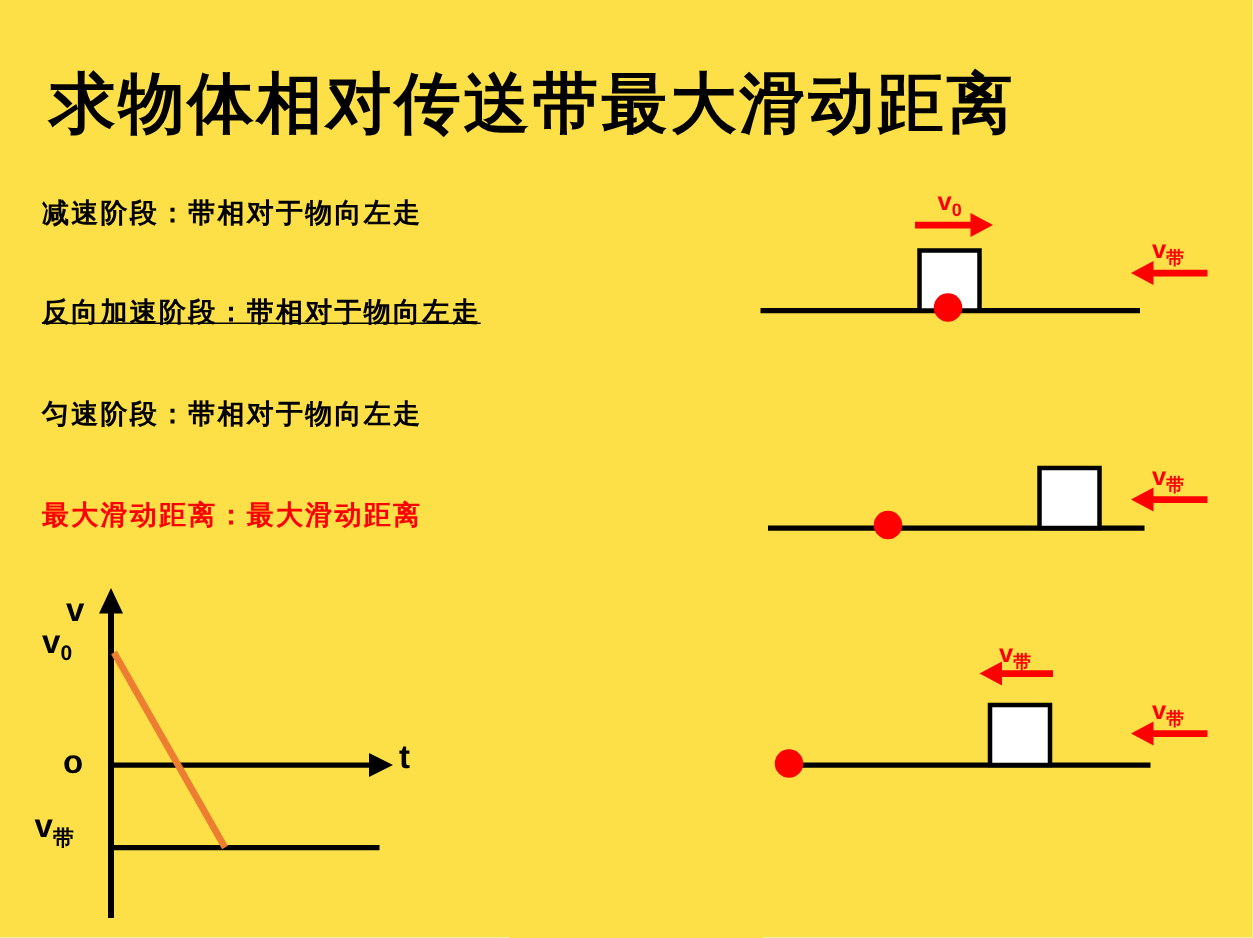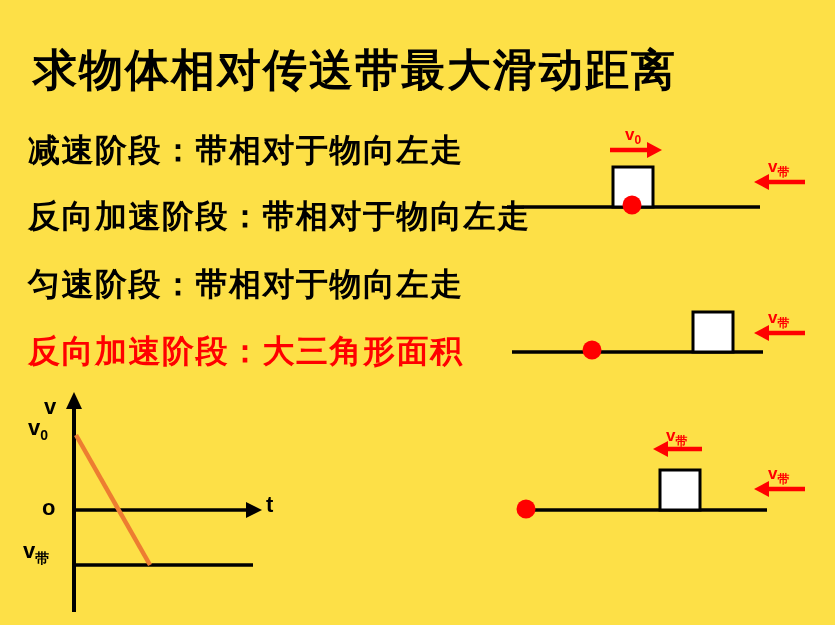--- a/index.html
+++ b/index.html
@@ -7,25 +7,25 @@
     position:relative; width:835px; height:625px; background:#fde047;
     overflow:hidden; font-family:"Liberation Sans", sans-serif; color:#000;padding-left:39px;
   }
   .title {
     position:absolute; left:33px; top:44px; margin:0;
     font-size:44px; font-weight:bold; letter-spacing:2px; line-height:1.2;
     color:#000;
   }
   .stmt {
     position:absolute; left:28px;
-    font-size:32px; font-weight:bold; letter-spacing:1.5px; line-height:1.15;
+    font-size:18px; font-weight:bold; letter-spacing:1.5px; line-height:1.15;
     white-space:nowrap; color:#000;
   }
   .s1 { top:132px; }
-  .s2 { top:198px; }
+  .s2 { top:198px;text-decoration:underline; }
   .s3 { top:266px; }
   .s4 { top:333px; }
   .red { color:#ff0000; }
 
   .group { position:absolute; }
   .group svg { position:absolute; left:0; top:0; display:block; }
 
   .vlabel {
     position:absolute; font-weight:bold; font-size:17px; line-height:1;
     white-space:nowrap;
@@ -41,21 +41,21 @@
 </head>
 <body>
 
 <div class="slide">
 
   <h1 class="title">求物体相对传送带最大滑动距离</h1>
 
   <div class="stmt s1">减速阶段：带相对于物向左走</div>
   <div class="stmt s2">反向加速阶段：带相对于物向左走</div>
   <div class="stmt s3">匀速阶段：带相对于物向左走</div>
-  <div class="stmt s4 red">反向加速阶段：大三角形面积</div>
+  <div class="stmt s4 red">最大滑动距离：最大滑动距离</div>
 
   <div class="group" style="left:0; top:385px; width:300px; height:240px;">
     <svg width="300" height="240" viewBox="0 0 300 240">
 
       <line x1="74" y1="20" x2="74" y2="227" stroke="#000" stroke-width="4"></line>
       <polygon points="74,7 66,24 82,24" fill="#000"></polygon>
 
       <line x1="74" y1="125" x2="248" y2="125" stroke="#000" stroke-width="3.5"></line>
       <polygon points="262,125 246,117 246,133" fill="#000"></polygon>
 

